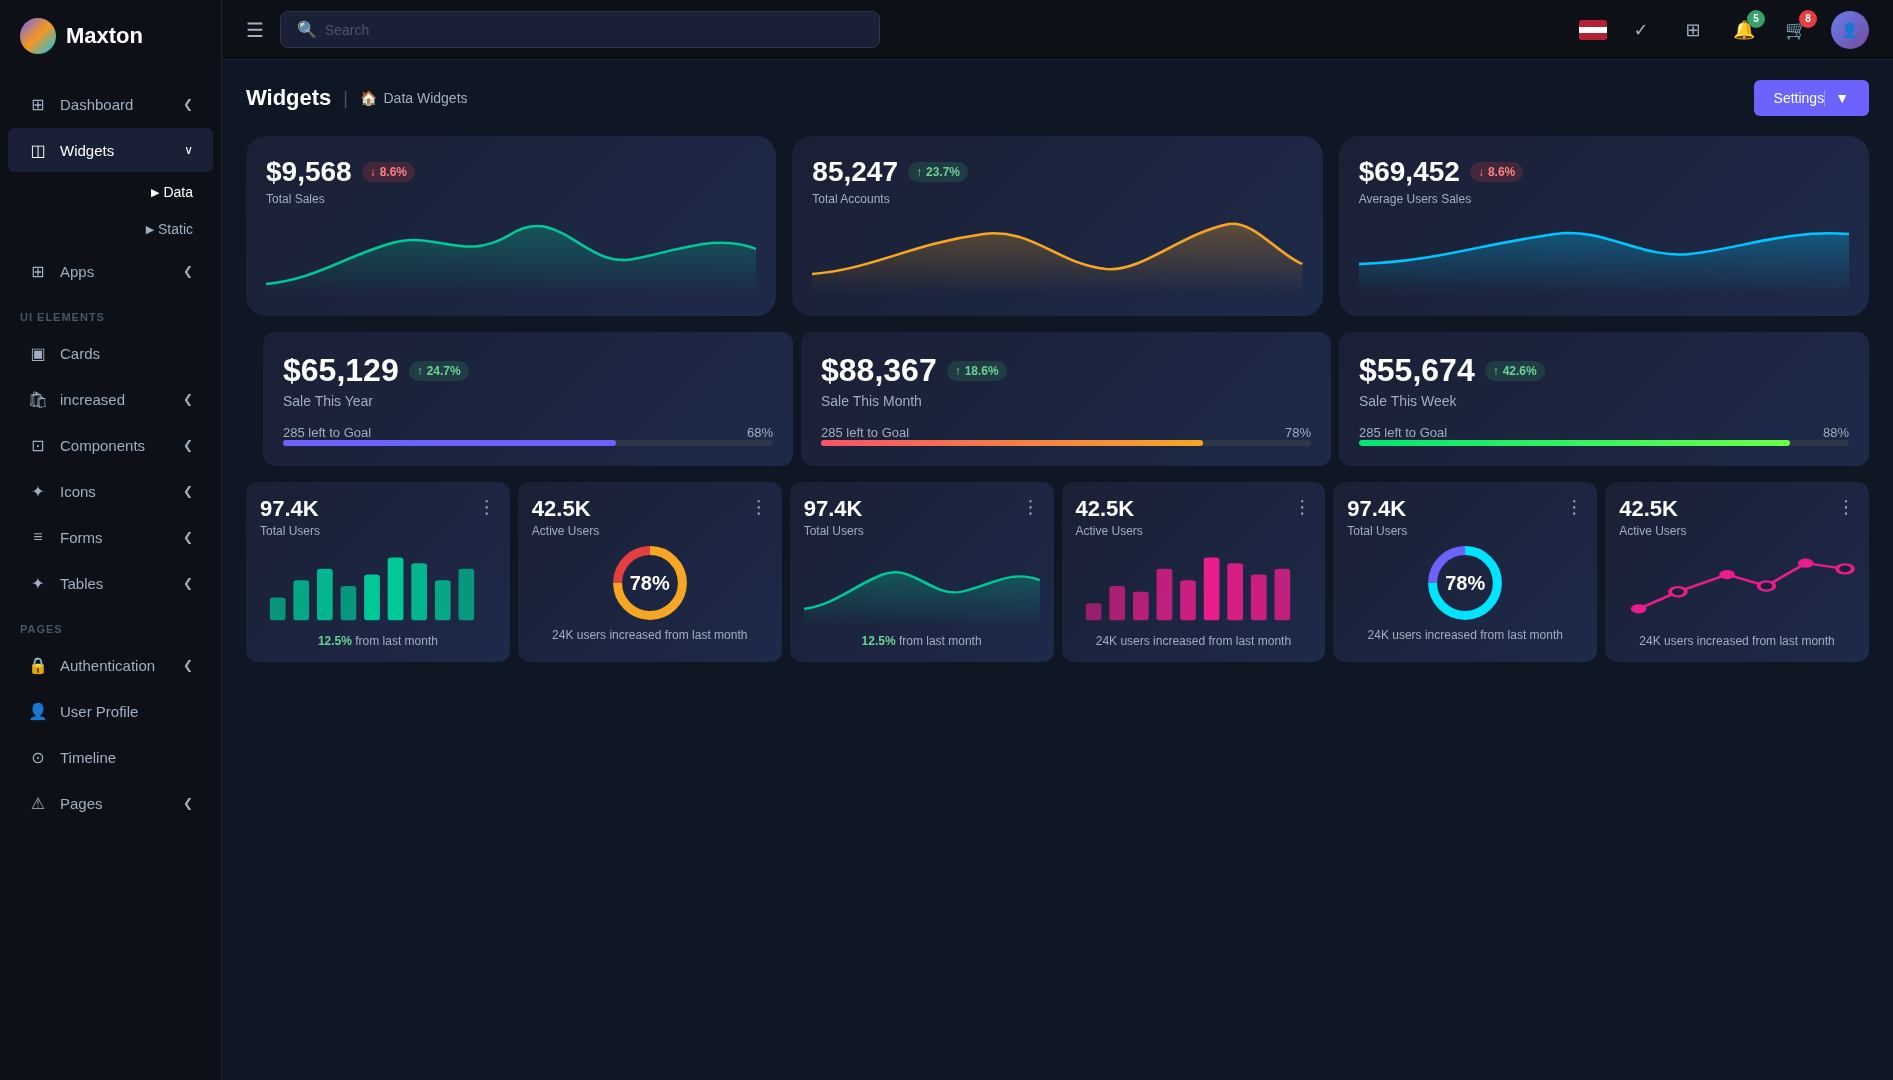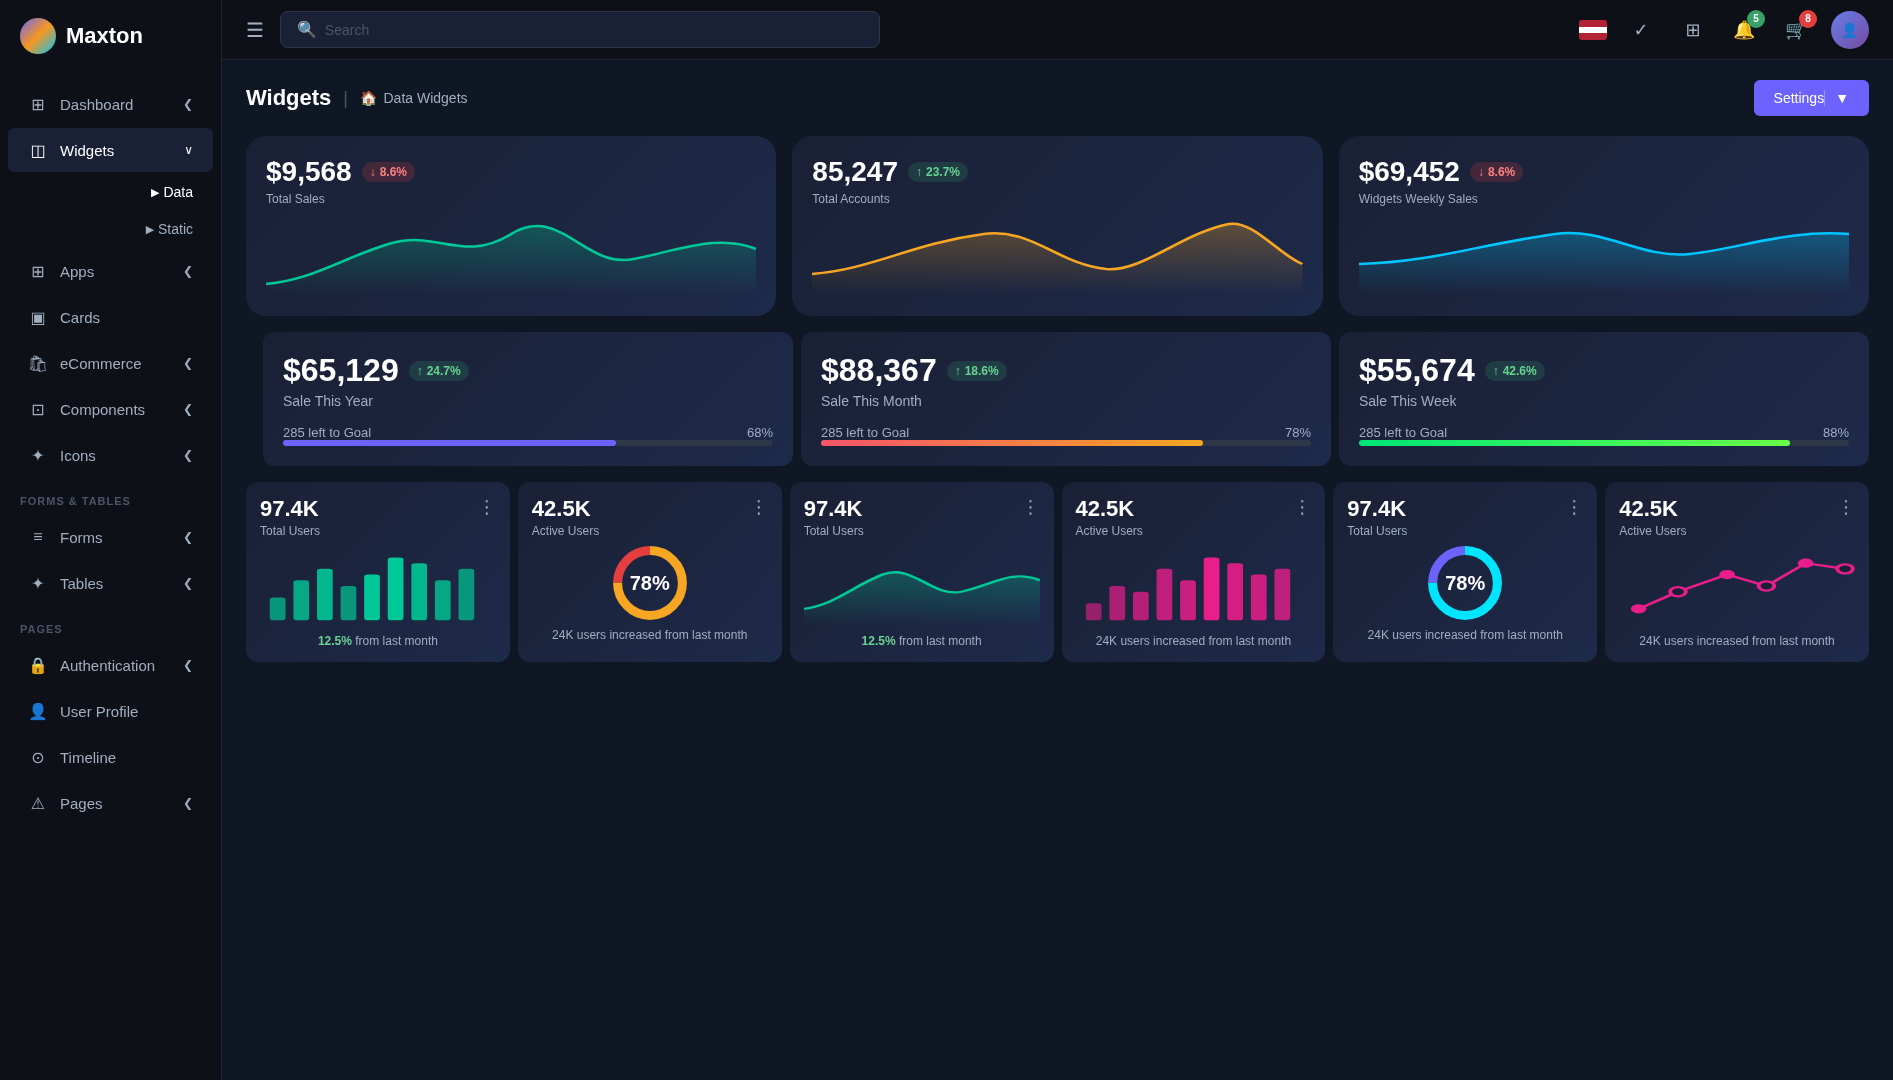--- a/index.html
+++ b/index.html
@@ -117,42 +117,42 @@
       <span class="arrow">▶</span>&nbsp;
       <span>Static</span>
     </div>
 
     <div class="nav-item">
       <span class="nav-icon">⊞</span>
       <span>Apps</span>
       <span class="arrow">❮</span>
     </div>
 
+    <div class="nav-section-label">UI ELEMENTS</div>
 
     <div class="nav-item">
       <span class="nav-icon">▣</span>
       <span>Cards</span>
     </div>
     <div class="nav-item">
       <span class="nav-icon">🛍</span>
-      <span>eCommerce</span>
+      <span>increased</span>
       <span class="arrow">❮</span>
     </div>
     <div class="nav-item">
       <span class="nav-icon">⊡</span>
       <span>Components</span>
       <span class="arrow">❮</span>
     </div>
     <div class="nav-item">
       <span class="nav-icon">✦</span>
       <span>Icons</span>
       <span class="arrow">❮</span>
     </div>
 
-    <div class="nav-section-label">FORMS &amp; TABLES</div>
 
     <div class="nav-item">
       <span class="nav-icon">≡</span>
       <span>Forms</span>
       <span class="arrow">❮</span>
     </div>
     <div class="nav-item">
       <span class="nav-icon">✦</span>
       <span>Tables</span>
       <span class="arrow">❮</span>
@@ -271,21 +271,21 @@
       </div>
 
       <div class="top-card">
         <div class="card-value">
           <span>$69,452</span>
           <span class="badge-pill badge-red">
             <span>↓</span>
             <span>8.6%</span>
           </span>
         </div>
-        <div class="card-label">Widgets Weekly Sales</div>
+        <div class="card-label">Average Users Sales</div>
         <div class="chart-container">
           <svg viewBox="0 0 400 80" preserveAspectRatio="none">
             <defs>
               <linearGradient id="grad3" x1="0" y1="0" x2="0" y2="1">
                 <stop offset="0%" stop-color="#00c6ff" stop-opacity="0.3"></stop>
                 <stop offset="100%" stop-color="#00c6ff" stop-opacity="0"></stop>
               </linearGradient>
             </defs>
             <path d="M0,50 C60,48 100,30 160,20 C200,13 230,45 270,40 C310,35 350,15 400,20" fill="none" stroke="#00c6ff" stroke-width="2.5"></path>
             <path d="M0,50 C60,48 100,30 160,20 C200,13 230,45 270,40 C310,35 350,15 400,20 L400,80 L0,80 Z" fill="url(#grad3)"></path>

